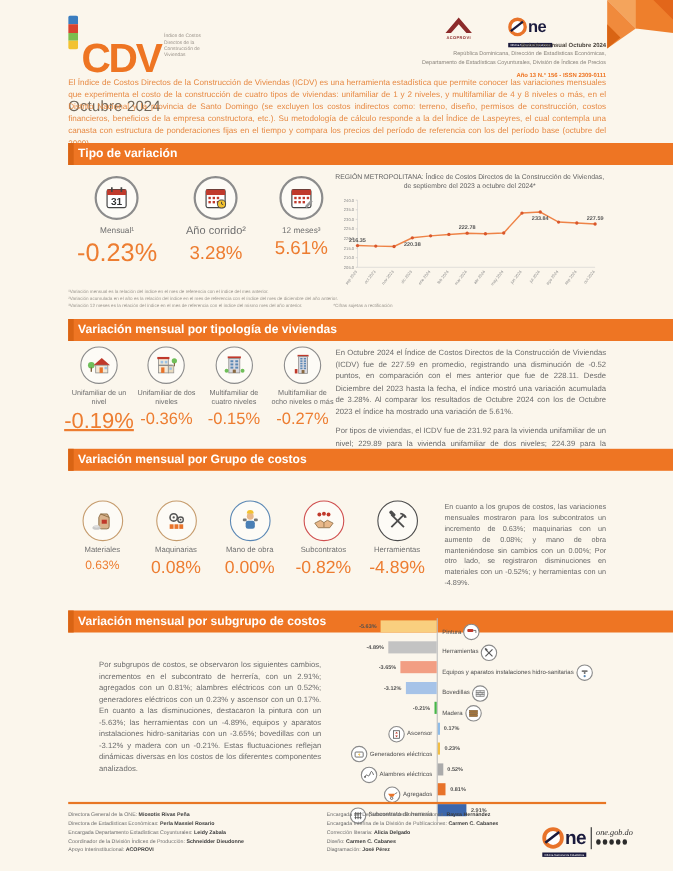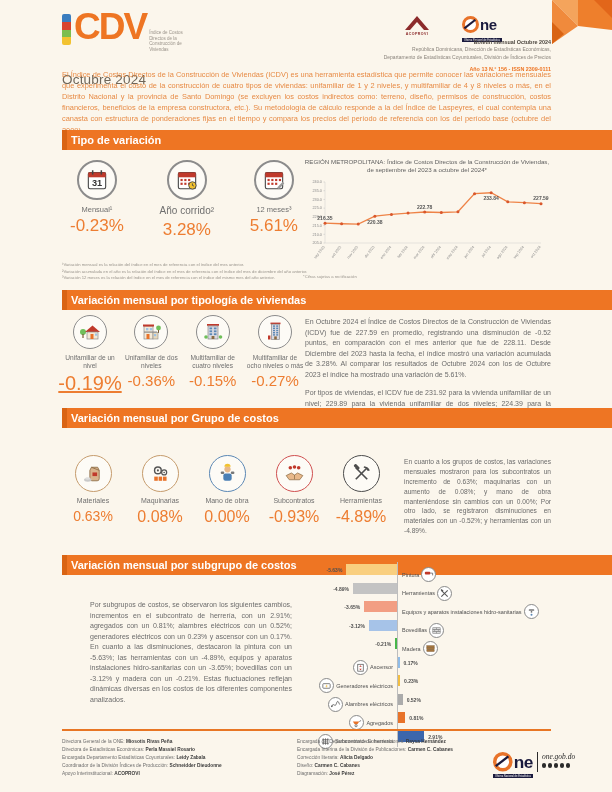--- a/index.html
+++ b/index.html
@@ -2,21 +2,21 @@
 <html><head>
 <meta charset="utf-8">
 <style>
   html,body{margin:0;padding:0;background:#e9e4da;}
   .page{position:relative;width:612px;height:792px;background:#FBF6EC;font-family:"Liberation Sans",sans-serif;overflow:hidden;margin:0 auto;color:#6B6B6B;}
   .abs{position:absolute;}
   
   .logo-row{display:flex;align-items:flex-start;}
   .logo-i{display:flex;flex-direction:column;width:9px;height:31px;margin:4px 3px 0 0;border-radius:2px;overflow:hidden;}
   .logo-i div{flex:1;}
-  .logo-cdv{font-size:37px;font-weight:bold;color:#EE7523;letter-spacing:-2px;line-height:34px;}
+  .logo-cdv{font-size:37px;font-weight:bold;color:#EE7523;letter-spacing:-2px;line-height:34px;margin-top:26px;}
   .logo-caption{font-size:4.5px;color:#9a938a;width:42px;margin:20px 0 0 3px;line-height:1.25;}
   .issue{font-size:13.5px;color:#6F6659;margin-top:19px;letter-spacing:0.2px;}
   .bulletin{text-align:right;font-size:5px;color:#8a847c;line-height:1.5;}
   .bulletin .b1{font-weight:bold;color:#4c463f;font-size:5.4px;}
   .bulletin .issn{color:#EE7523;font-weight:bold;font-size:5.4px;margin-top:4px;}
   .acoprovi{display:flex;flex-direction:column;align-items:center;}
   .acoprovi-name{font-size:3.6px;color:#8C2B2B;font-weight:bold;margin-top:1px;letter-spacing:0.4px;}
   .one-logo{display:inline-flex;align-items:center;}
   .one-o{width:11px;height:11px;border:3px solid #E8732A;border-radius:50%;position:relative;background:#fff;}
   .one-o:after{content:"";position:absolute;left:-2px;top:4px;width:14px;height:2.4px;background:#1A1A3D;transform:rotate(-38deg);}
@@ -113,21 +113,21 @@
       <div class="circ" style="width:40px;height:40px;border:2px solid #8C8C8C;">
         <svg width="26" height="26" viewBox="0 0 24 24">
             <rect x="4" y="5" width="16" height="15" rx="1.5" fill="#fff" stroke="#444" stroke-width="1"></rect>
             <rect x="4" y="5" width="16" height="4.5" fill="#C0392B"></rect>
             <line x1="8" y1="3" x2="8" y2="7" stroke="#444" stroke-width="1.4"></line>
             <line x1="16" y1="3" x2="16" y2="7" stroke="#444" stroke-width="1.4"></line>
             <text x="12" y="17.5" font-size="8.5" font-weight="bold" fill="#333" text-anchor="middle" font-family="Liberation Sans, sans-serif">31</text>
           </svg>
       </div>
       <div class="stat-label" style="font-size:7.5px;">Mensual¹</div>
-      <div class="stat-value" style="font-size:17px;">-0.23%</div>
+      <div class="stat-value" style="font-size:23px;">-0.23%</div>
     </div>
     <div class="stat">
       <div class="circ" style="width:40px;height:40px;border:2px solid #8C8C8C;">
         <svg width="26" height="26" viewBox="0 0 24 24">
             <rect x="4" y="5" width="16" height="15" rx="1.5" fill="#fff" stroke="#444" stroke-width="1"></rect>
             <rect x="4" y="5" width="16" height="4.5" fill="#C0392B"></rect>
             <g fill="#C0392B">
               <rect x="6" y="11" width="2" height="2"></rect>
               <rect x="9.5" y="11" width="2" height="2"></rect>
               <rect x="13" y="11" width="2" height="2"></rect>
@@ -331,21 +331,21 @@
       <div class="circ" style="width:37px;height:37px;border:1.8px solid #C69C6D;">
         <svg width="25" height="25" viewBox="0 0 24 24">
             <path d="M10 6 h6 l1.5 3 v8 a2 2 0 0 1 -2 2 h-5 a2 2 0 0 1 -2 -2 v-8 z" fill="#D9B38C" stroke="#8a6a42" stroke-width="0.8"></path>
             <line x1="10" y1="6" x2="17.5" y2="9" stroke="#8a6a42" stroke-width="0.8"></line>
             <rect x="11" y="11" width="4.5" height="3.5" fill="#C0392B"></rect>
             <ellipse cx="6.5" cy="18" rx="3.6" ry="1.8" fill="#C9C9C9"></ellipse>
             <ellipse cx="6.5" cy="16.8" rx="2.4" ry="1.2" fill="#DEDEDE"></ellipse>
           </svg>
       </div>
       <div class="stat-label" style="font-size:7px;">Materiales</div>
-      <div class="stat-value" style="font-size:14px;">0.63%</div>
+      <div class="stat-value" style="font-size:11px;">0.63%</div>
     </div>
     <div class="stat" style="width:62px;">
       <div class="circ" style="width:37px;height:37px;border:1.8px solid #C69C6D;">
         <svg width="25" height="25" viewBox="0 0 24 24">
             <circle cx="9.5" cy="9" r="3.2" fill="none" stroke="#555" stroke-width="1.4"></circle>
             <circle cx="9.5" cy="9" r="1" fill="#555"></circle>
             <circle cx="15.5" cy="11" r="2.4" fill="none" stroke="#555" stroke-width="1.2"></circle>
             <circle cx="15.5" cy="11" r="0.8" fill="#555"></circle>
             <g fill="#E8732A">
               <rect x="6" y="15" width="3.4" height="4"></rect>
@@ -376,21 +376,21 @@
             <g fill="#C0392B">
               <circle cx="8" cy="6.5" r="1.7"></circle>
               <circle cx="12" cy="5.8" r="1.7"></circle>
               <circle cx="16" cy="6.5" r="1.7"></circle>
             </g>
             <path d="M4 14 l5 -2.5 3 2 3 -2 5 2.5 -3 4 h-10 z" fill="#E8B88A" stroke="#8a6a42" stroke-width="0.7"></path>
             <line x1="12" y1="13.5" x2="12" y2="17.5" stroke="#8a6a42" stroke-width="0.7"></line>
           </svg>
       </div>
       <div class="stat-label" style="font-size:7px;">Subcontratos</div>
-      <div class="stat-value" style="font-size:16px;">-0.93%</div>
+      <div class="stat-value" style="font-size:16px;">-0.82%</div>
     </div>
     <div class="stat" style="width:62px;">
       <div class="circ" style="width:37px;height:37px;border:1.8px solid #4D4D4D;">
         <svg width="25" height="25" viewBox="0 0 24 24">
             <line x1="6.5" y1="6.5" x2="17.5" y2="17.5" stroke="#4D4D4D" stroke-width="1.6"></line>
             <line x1="17.5" y1="6.5" x2="6.5" y2="17.5" stroke="#4D4D4D" stroke-width="1.6"></line>
             <rect x="4.4" y="4.2" width="6" height="3" rx="1" transform="rotate(45 7.4 5.7)" fill="#4D4D4D"></rect>
             <path d="M14.5 5 q4 0.5 5.5 4 l-2 0.5 q-1.5 -3 -4 -3.2 z" fill="#4D4D4D"></path>
           </svg>
       </div>

